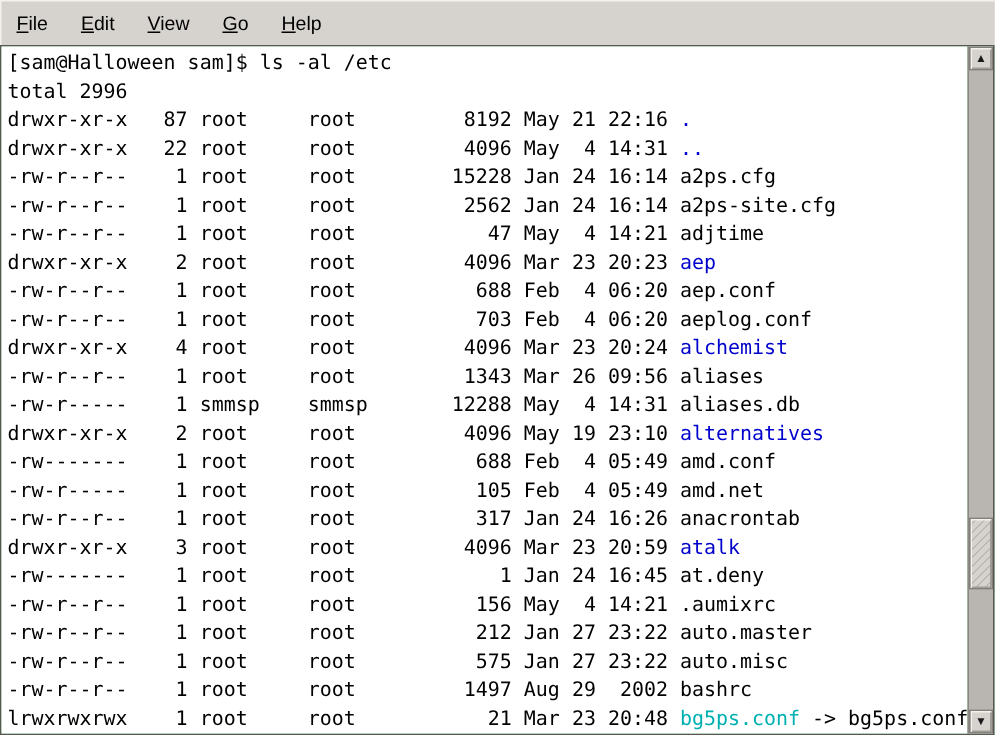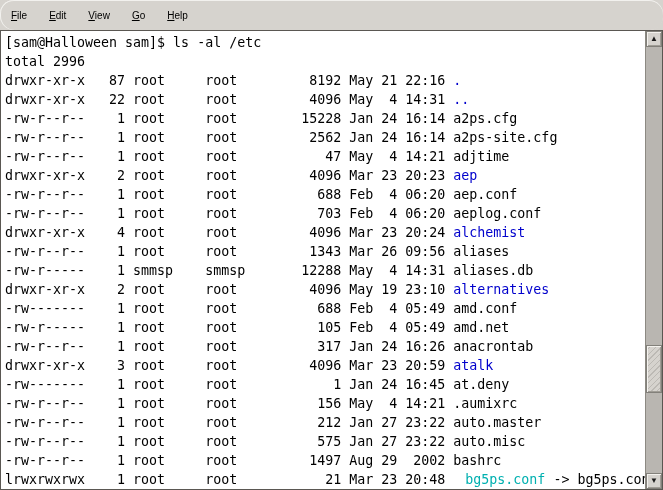--- a/index.html
+++ b/index.html
@@ -8,21 +8,21 @@
     background:#d6d3ce;
     font-family:"Liberation Sans", sans-serif;
     position:relative;
   }
   
   .menubar{
     position:absolute;top:0;left:0;right:0;height:30px;
     background:#d6d3ce;
     box-shadow:inset 0 1px 0 #f2f1ee, inset 1px 0 0 #f2f1ee;
     display:flex;align-items:center;
-    font-size:10px;color:#000;border-radius:14px;
+    font-size:13px;color:#000;
   }
   .menu-item{
     padding:3px 11px;
     cursor:default;
     white-space:nowrap;
   }
   .menu-item .mn{text-decoration:underline;}
   
   .terminal{
     position:absolute;top:30px;left:0;right:0;bottom:0;
@@ -36,21 +36,21 @@
     background:var(--term-bg,#fff);
     color:var(--term-fg,#000);
     font-family:"DejaVu Sans Mono","Liberation Mono",monospace;
     font-size:13.3px;
     line-height:19px;
     padding:2px 0 0 4px;
     white-space:pre;
   }
   .tline{height:19px;white-space:pre;}
   .c-dir{color:var(--dir-color,#0000cc);}
-  .c-link{color:var(--link-color,#00b0b0);margin-left:12px;}
+  .c-link{color:var(--link-color,#00b0b0);}
   
   .scrollbar{
     flex:0 0 16px;width:16px;
     background:#b9b6b1;
     border-left:1px solid #8c8982;
     display:flex;flex-direction:column;
     position:relative;
   }
   .sb-btn{
     height:16px;flex:0 0 16px;

